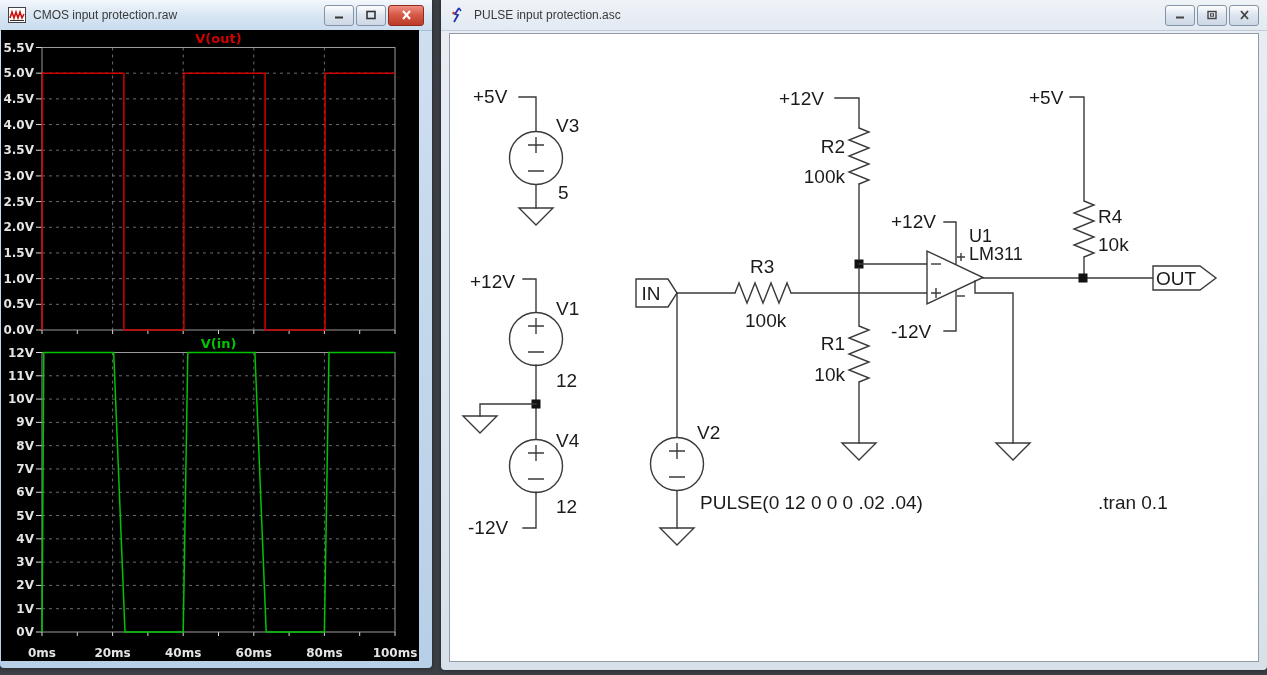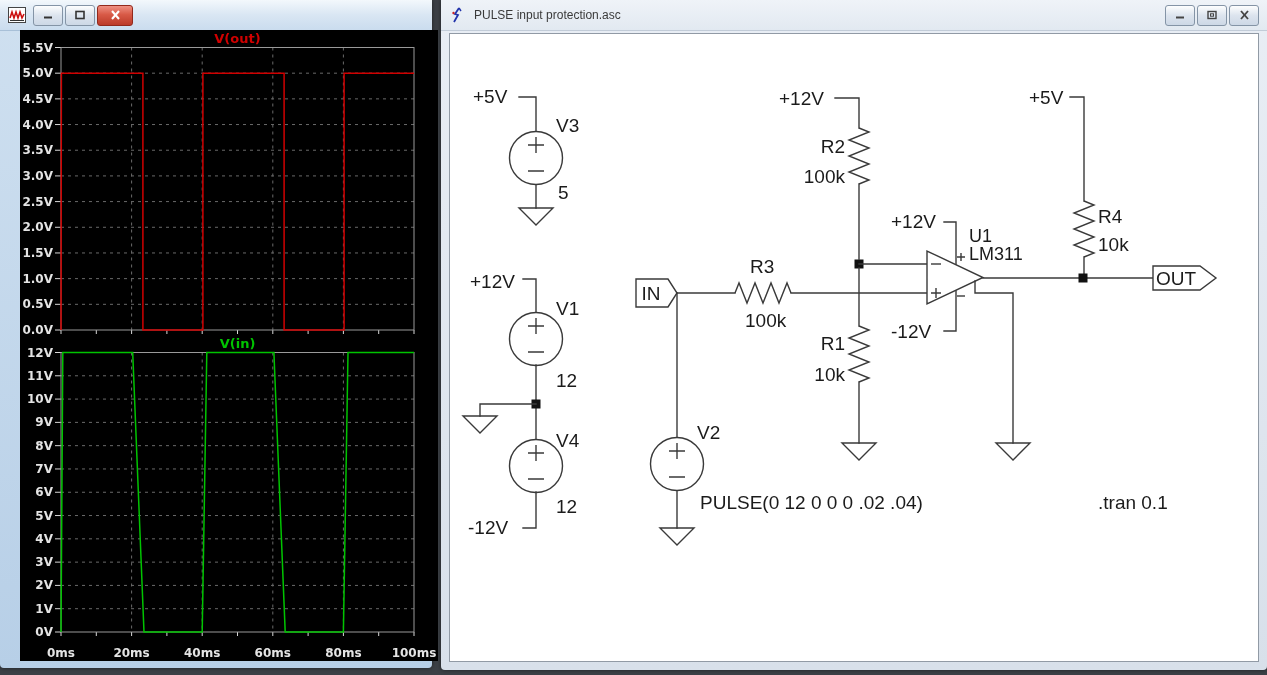--- a/index.html
+++ b/index.html
@@ -38,21 +38,21 @@
   .wbtn{
     width:28px;height:19px;border:1px solid #8494a6;border-radius:3px;
     background:linear-gradient(#fdfefe,#dce4ee 50%,#cdd8e6);
     display:flex;align-items:center;justify-content:center;cursor:default;
   }
   .wbtn.close-red{
     background:linear-gradient(#ef9183,#d85a47 45%,#bb3a28);
     border-color:#92291c;width:34px;
   }
   
-  #lclient{position:absolute;left:20px;top:30px;width:418px;height:631px;background:#000;text-align:right;}
+  #lclient{position:absolute;left:1px;top:30px;width:418px;height:631px;background:#000;text-align:right;}
   #wave-svg{display:block;background:#000;}
   .axlbl{fill:#e4e4e4;font:bold 12px "DejaVu Sans",sans-serif;}
   .wtitle{font:bold 13px "DejaVu Sans",sans-serif;}
   #rclient{
     position:absolute;left:8px;top:33px;right:8px;bottom:8px;
     background:#ffffff;border:1px solid #919aa5;
   }
   #sch-svg{display:block;width:100%;height:100%;}
   .wire{stroke:#3a3a3a;stroke-width:1.4;fill:none;stroke-linecap:square;}
   .sym{stroke:#3a3a3a;stroke-width:1.4;fill:none;}
@@ -64,20 +64,21 @@
 </head>
 <body>
 
 <div class="window" id="lwin">
   <div class="titlebar">
     <svg class="ticon" viewBox="0 0 18 16">
       <rect x="0.5" y="0.5" width="17" height="15" fill="#ffffff" stroke="#444"></rect>
       <polyline points="2,11 4,5 6,11 8,5 10,11 12,5 14,11 16,7" fill="none" stroke="#cc1111" stroke-width="1.6"></polyline>
       <line x1="2" y1="13.5" x2="16" y2="13.5" stroke="#333" stroke-width="1"></line>
     </svg>
+    <div class="ttext">CMOS input protection.raw</div>
     <div class="winbtns">
       <div class="wbtn">
         <svg width="12" height="10" viewBox="0 0 12 10">
             <line x1="2" y1="7.5" x2="10" y2="7.5" stroke="#333" stroke-width="2"></line>
           </svg>
       </div>
       <div class="wbtn">
         <svg width="12" height="10" viewBox="0 0 12 10">
             <rect x="2" y="1.5" width="8" height="7" fill="none" stroke="#333" stroke-width="1.6"></rect>
           </svg>

